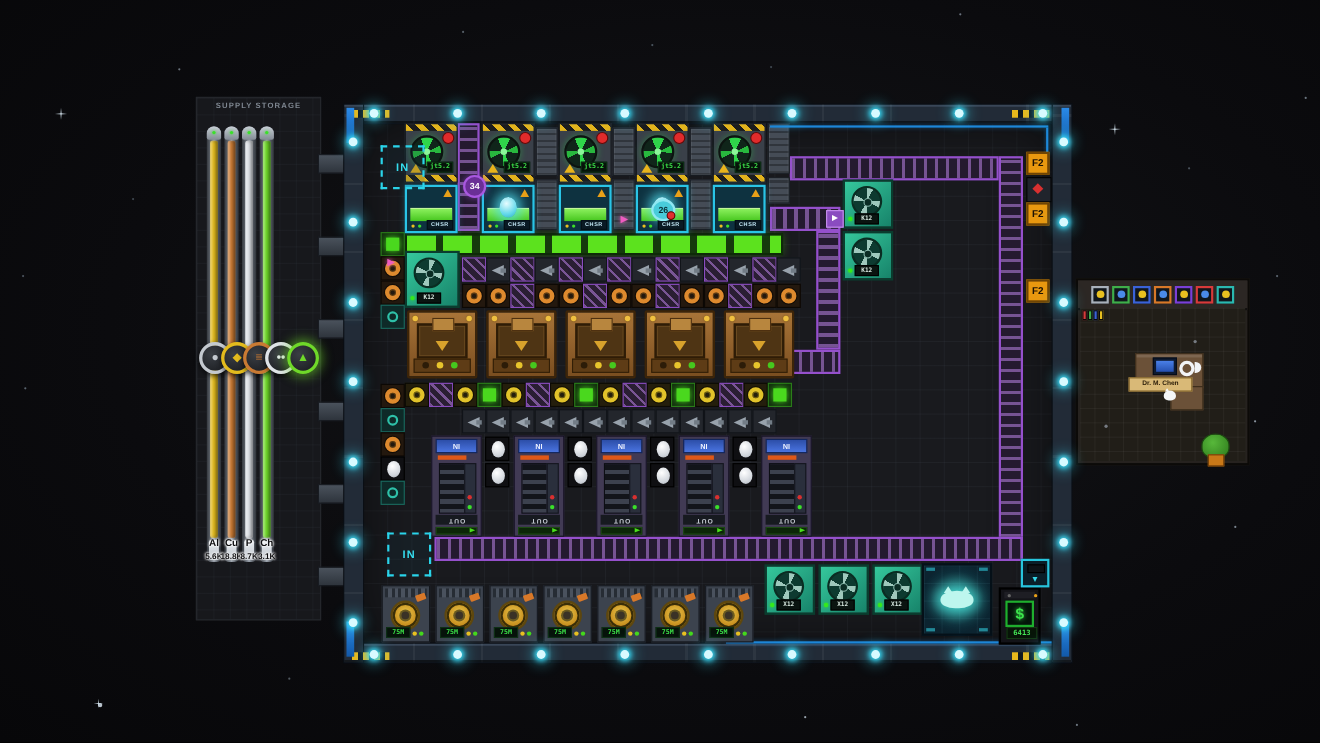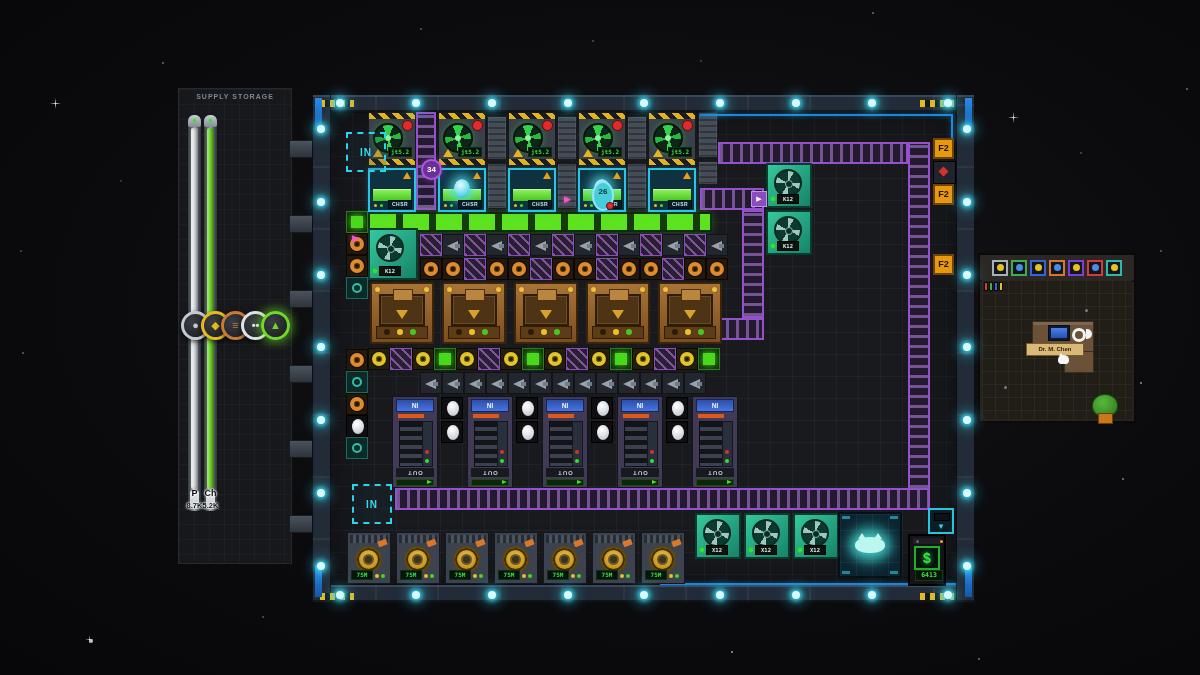--- a/index.html
+++ b/index.html
@@ -168,21 +168,21 @@
 
   
   .inbox{width:40px;height:40px;border:2px dashed #2ad4ea;color:#35dcee;font-size:10px;font-weight:bold;letter-spacing:1px;
     display:flex;align-items:center;justify-content:center;background:rgba(20,60,80,.18);box-sizing:border-box;z-index:5;}
   .f2{width:21px;height:21px;background:#e8980f;border:2px solid #6e4404;box-sizing:border-box;color:#1c1204;
     font-size:9px;font-weight:bold;text-align:center;line-height:17px;z-index:6;}
   #rtile{left:933px;top:161px;width:21px;height:21px;background:#20242c;border:1px solid #000;z-index:5;}
   #rtile::before{content:"";position:absolute;left:6px;top:6px;width:7px;height:7px;background:#d83030;transform:rotate(45deg);}
   .badge{border-radius:50%;text-align:center;position:absolute;z-index:8;box-sizing:border-box;font-weight:bold;}
   #badge24{left:421px;top:159px;width:21px;height:21px;background:#6a2f96;border:2px solid #a958e0;color:#fff;font-size:8px;line-height:17px;box-shadow:0 0 7px rgba(160,80,220,.65);}
-  #badge26{left:592px;top:181px;width:22px;height:30px;background:#49ccda;border:2px solid #8fe8f2;color:#0a3038;font-size:8px;line-height:18px;}
+  #badge26{left:592px;top:181px;width:22px;height:20px;background:#49ccda;border:2px solid #8fe8f2;color:#0a3038;font-size:8px;line-height:18px;}
   #badge26::after{content:"";position:absolute;right:-2px;bottom:-1px;width:6px;height:6px;border-radius:50%;background:#e03030;border:1px solid #600;}
   .play{position:absolute;color:#ee5cc0;font-size:9px;z-index:8;text-shadow:0 0 4px rgba(238,92,192,.9);}
   .play.alt{color:#fff;background:#8a4cc0;width:14px;height:14px;line-height:14px;text-align:center;font-size:7px;border:1px solid #c890f0;text-shadow:none;}
   .bline{background:#1d86d8;box-shadow:0 0 4px rgba(29,134,216,.6);z-index:5;}
 
   
   #catpad{left:838px;top:512px;width:64px;height:66px;background:#0c2430;border:2px solid #051018;box-sizing:border-box;z-index:5;
     background-image:linear-gradient(rgba(120,200,220,.07) 1px,transparent 1px),linear-gradient(90deg,rgba(120,200,220,.07) 1px,transparent 1px);background-size:16px 16px;}
   #catpad::before{content:"";position:absolute;inset:0;background:radial-gradient(circle at 50% 48%, rgba(80,240,230,.5), rgba(30,120,130,.12) 55%, transparent 72%);}
   .cat{position:absolute;left:50%;top:50%;width:30px;height:16px;margin:-8px 0 0 -15px;border-radius:50% 50% 45% 45%;background:#bdf6ee;box-shadow:0 0 13px 5px rgba(72,232,222,.8);}
@@ -230,32 +230,46 @@
   <div class="starfield"></div>
   <div class="spark abs" style="left:50px;top:98px;"></div>
   <div class="spark abs" style="left:1008px;top:112px;"></div>
   <div class="spark abs" style="left:84px;top:634px;transform:scale(.8);"></div>
 
   <div class="supply abs">
     <div class="supply-title">SUPPLY STORAGE</div>
     <div class="tubes">
 
         <div class="tube">
+        <span class="fill" style="background: rgb(227, 187, 29);"></span>
+        <span class="foot"></span>
+        <span class="cap"></span>
+        <span class="sym">Al</span>
+        <span class="amt">5.6K</span>
+      </div>
+        <div class="tube">
+        <span class="fill" style="background: rgb(201, 122, 51);"></span>
+        <span class="foot"></span>
+        <span class="cap"></span>
+        <span class="sym">Cu</span>
+        <span class="amt">18.8K</span>
+      </div>
+        <div class="tube">
         <span class="fill" style="background: rgb(223, 227, 232);"></span>
         <span class="foot"></span>
         <span class="cap"></span>
         <span class="sym">P</span>
         <span class="amt">8.7K</span>
       </div>
         <div class="tube">
         <span class="fill" style="background: rgb(111, 216, 41);"></span>
         <span class="foot"></span>
         <span class="cap"></span>
         <span class="sym">Ch</span>
-        <span class="amt">5.2K</span>
+        <span class="amt">3.1K</span>
       </div>
       </div>
     <div class="chips">
 
     <span class="chip" style="border-color: rgb(196, 201, 207); color: rgb(196, 201, 207);">
           <i>●</i>
         </span>
         <span class="chip" style="border-color: rgb(227, 187, 29); color: rgb(227, 187, 29);">
           <i>◆</i>
         </span>

